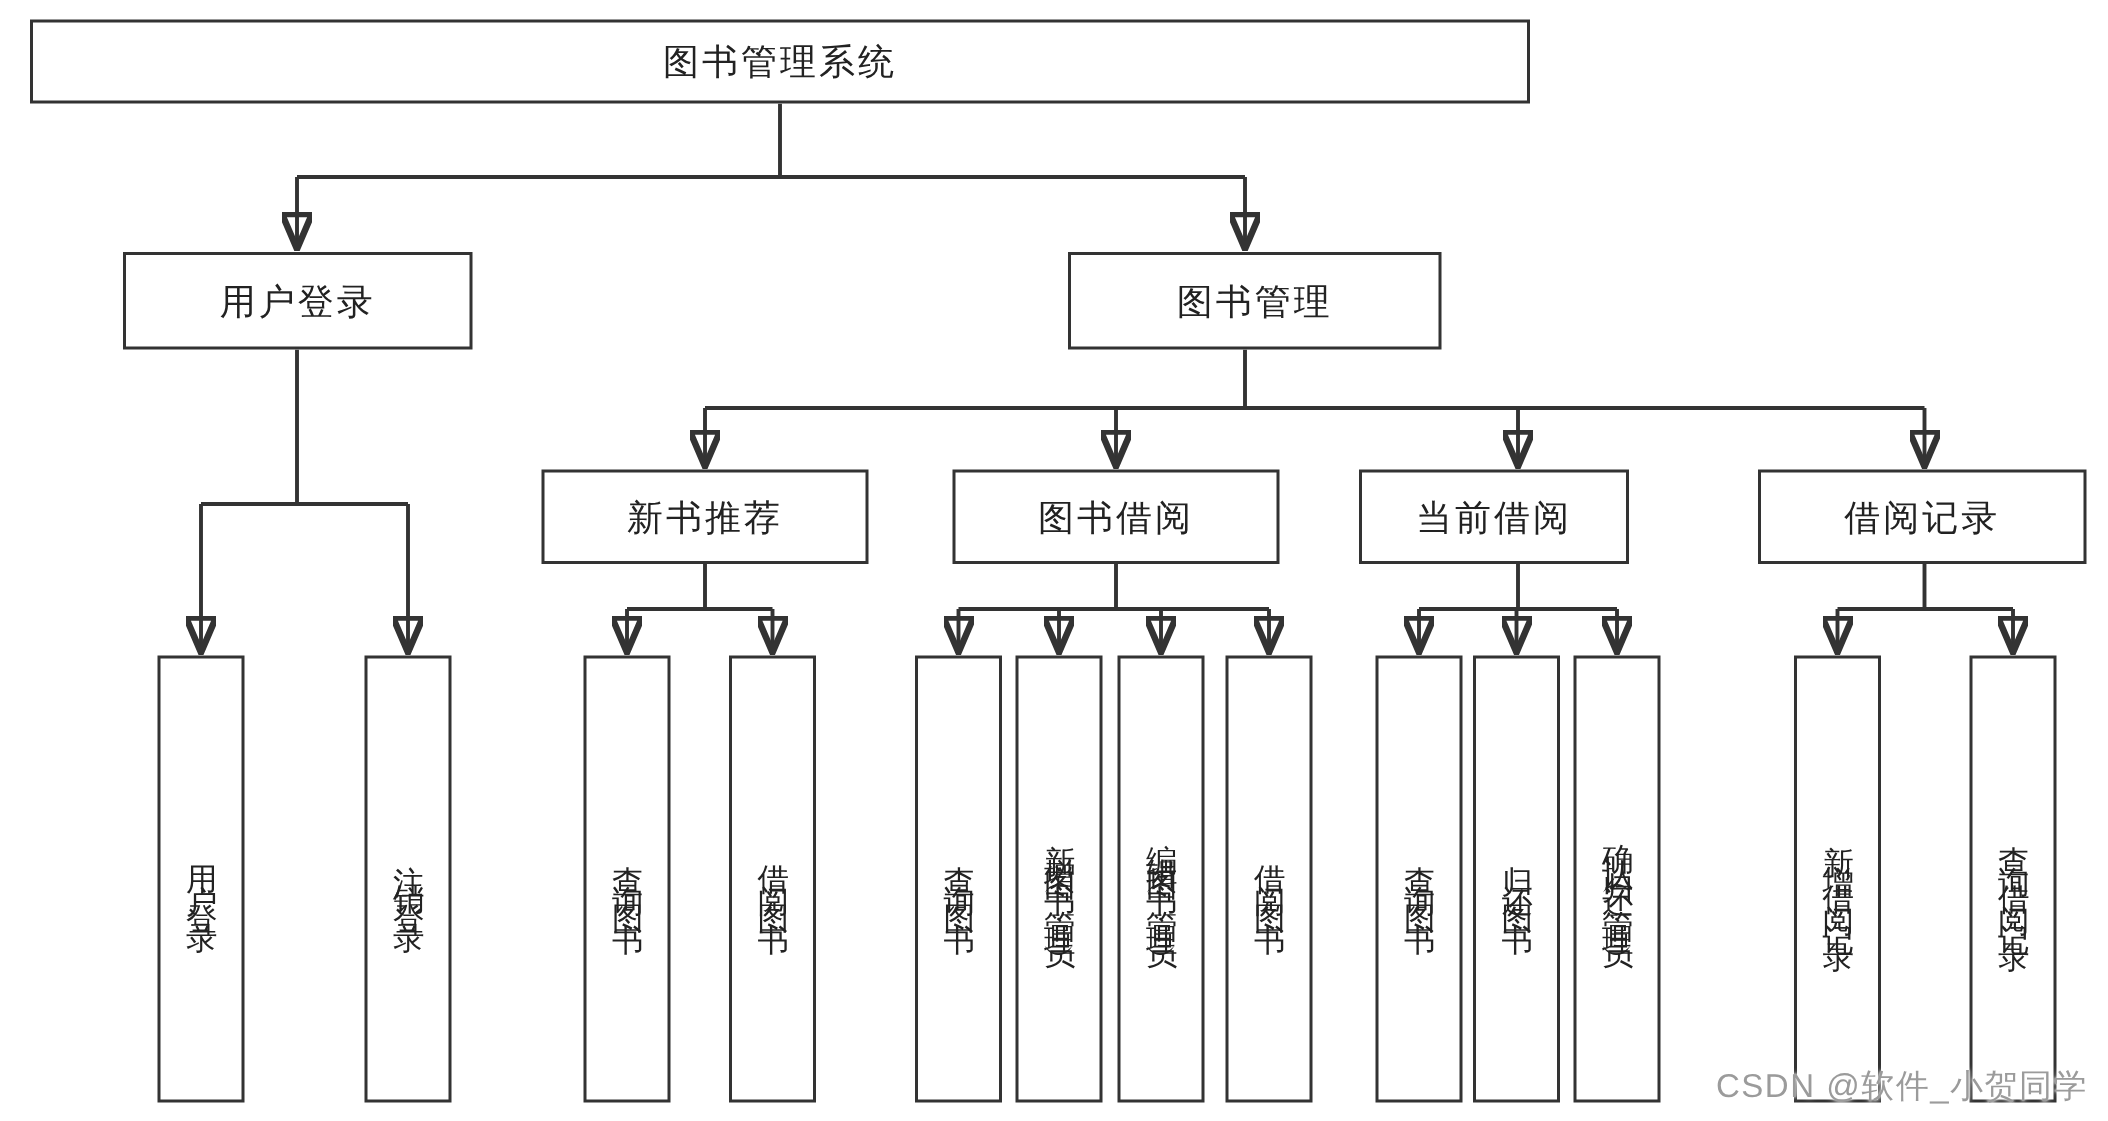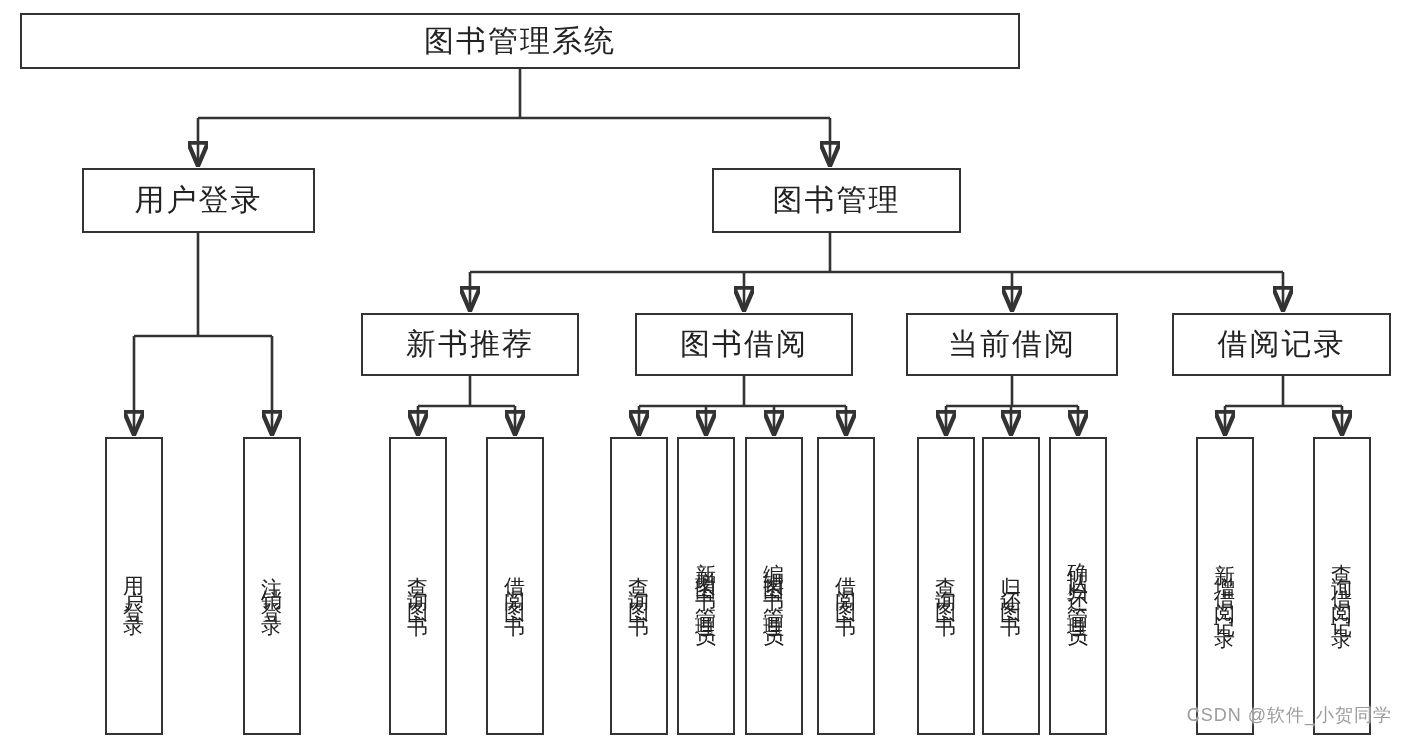--- a/index.html
+++ b/index.html
@@ -32,38 +32,38 @@
     position: absolute;
     border: 2.4px solid var(--line);
     background: var(--background);
     color: var(--text);
     display: flex;
     align-items: center;
     justify-content: center;
     text-align: center;
   }
   .h-node {
-    font-size: 30px;
+    font-size: 24px;
     letter-spacing: 2px;
   }
   .v-node {
     writing-mode: vertical-rl;
     text-orientation: mixed;
     font-size: 21px;
     letter-spacing: 13px;
     line-height: 1;
   }
   .v-node.tight {
     letter-spacing: 9px;
   }
   .watermark {
     position: absolute;
     right: 13px;
-    bottom: 20px;
-    font-size: 18px;
+    bottom: 8px;
+    font-size: 22px;
     letter-spacing: 1px;
     color: var(--watermark);
     text-shadow: 0 0 2px #fff, 0 0 4px #fff;
     z-index: 5;
     white-space: nowrap;
   }
 </style>
 </head>
 <body>
 
@@ -124,21 +124,21 @@
     </g>
   </svg>
 
   <div class="node h-node" style="left:20px; top:13px; width:1000px; height:56px">图书管理系统</div>
 
   <div class="node h-node" style="left:82px; top:168px; width:233px; height:65px">用户登录</div>
   <div class="node h-node" style="left:712px; top:168px; width:249px; height:65px">图书管理</div>
 
   <div class="node h-node" style="left:361px; top:313px; width:218px; height:63px">新书推荐</div>
   <div class="node h-node" style="left:635px; top:313px; width:218px; height:63px">图书借阅</div>
-  <div class="node h-node" style="left:906px; top:313px; width:212px; height:63px">当前借阅</div>
+  <div class="node h-node" style="left:906px; top:313px; width:180px; height:63px">当前借阅</div>
   <div class="node h-node" style="left:1172px; top:313px; width:219px; height:63px">借阅记录</div>
 
   <div class="node v-node" style="left:105px; top:437px; width:58px; height:298px">用户登录</div>
   <div class="node v-node" style="left:243px; top:437px; width:58px; height:298px">注销登录</div>
 
   <div class="node v-node" style="left:389px; top:437px; width:58px; height:298px">查询图书</div>
   <div class="node v-node" style="left:486px; top:437px; width:58px; height:298px">借阅图书</div>
 
   <div class="node v-node" style="left:610px; top:437px; width:58px; height:298px">查询图书</div>
   <div class="node v-node tight" style="left:677px; top:437px; width:58px; height:298px">新增图书（管理员）</div>

